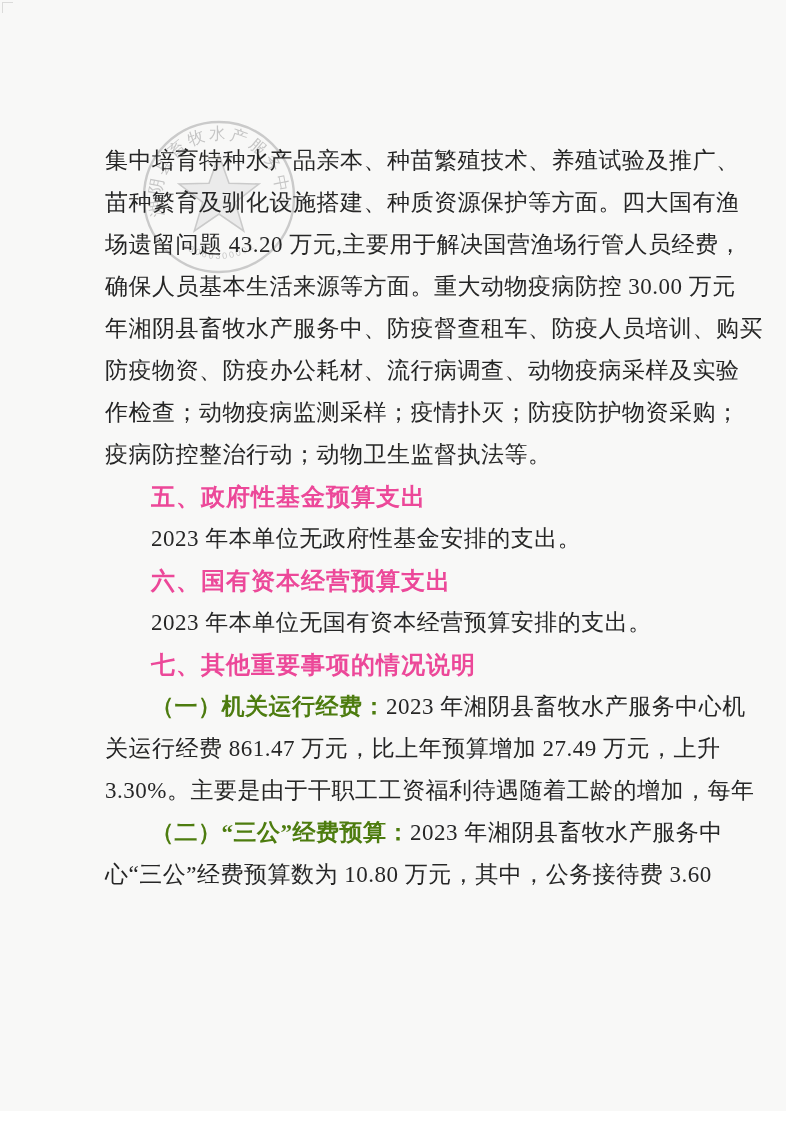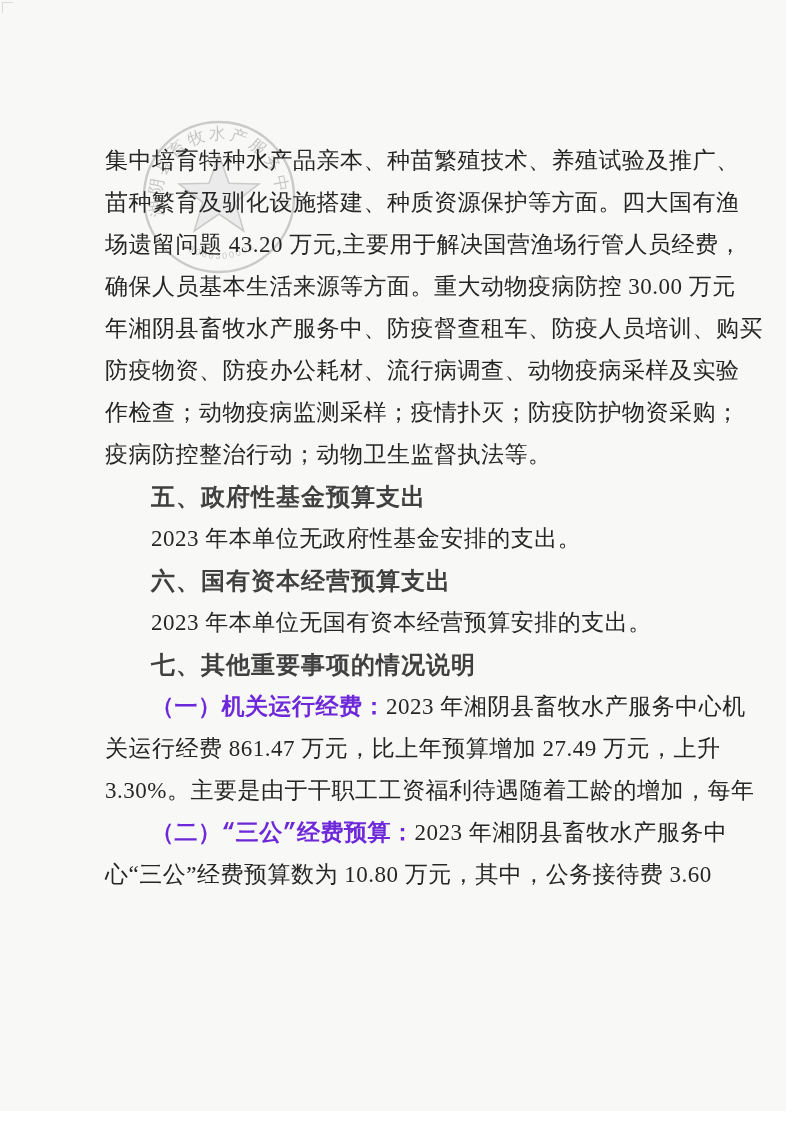--- a/index.html
+++ b/index.html
@@ -69,27 +69,27 @@
   }
   .heading {
     height: 42px;
     line-height: 42px;
     margin: 0;
     padding-left: 46px;
     font-family: "Liberation Sans", "DejaVu Sans", sans-serif;
     font-weight: bold;
     font-size: 24px;
     letter-spacing: 1px;
-    color: #404040;
+    color: #ec4899;
     white-space: nowrap;
   }
   .lead {
-    font-family: Liberation Mono, monospace;
+    font-family: Liberation Serif, serif;
     font-weight: bold;
-    color: #6d28d9;
+    color: #4d7c0f;
   }
   .seal-text {
     font-family: "Liberation Sans", "DejaVu Sans", sans-serif;
   }
 </style>
 </head>
 <body>
 
 <div class="viewport">
   <div class="paper"></div>

